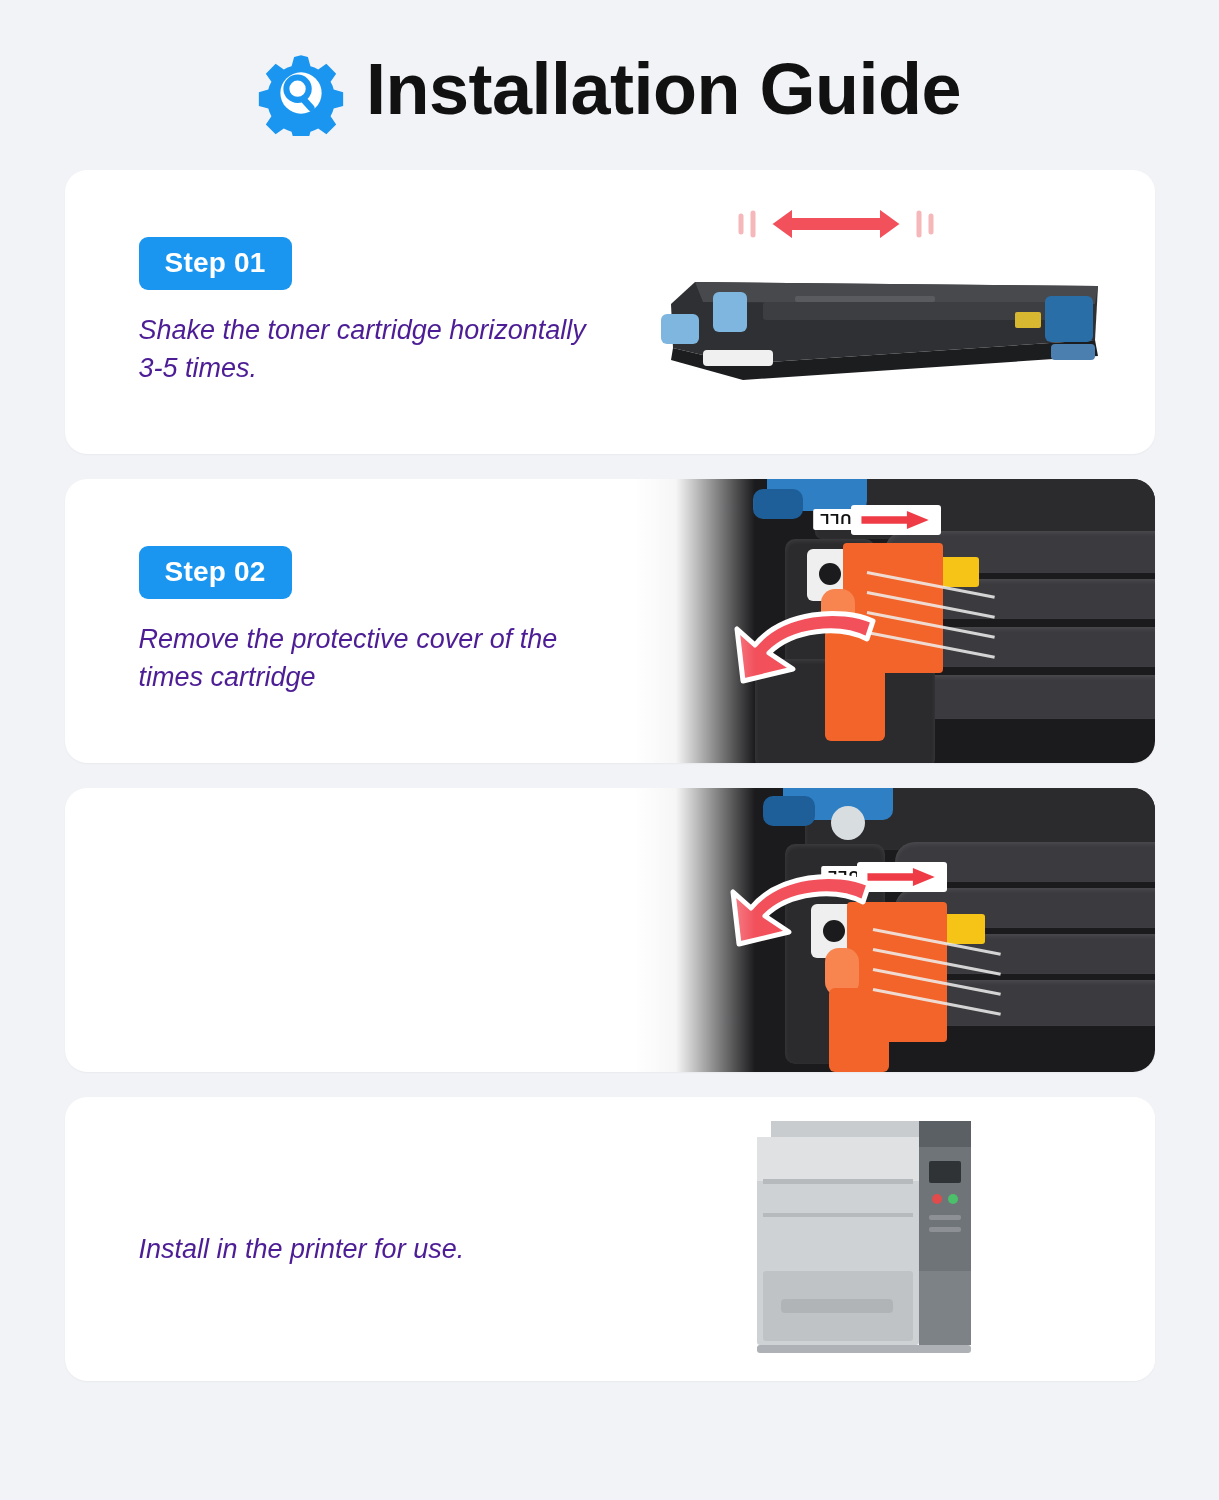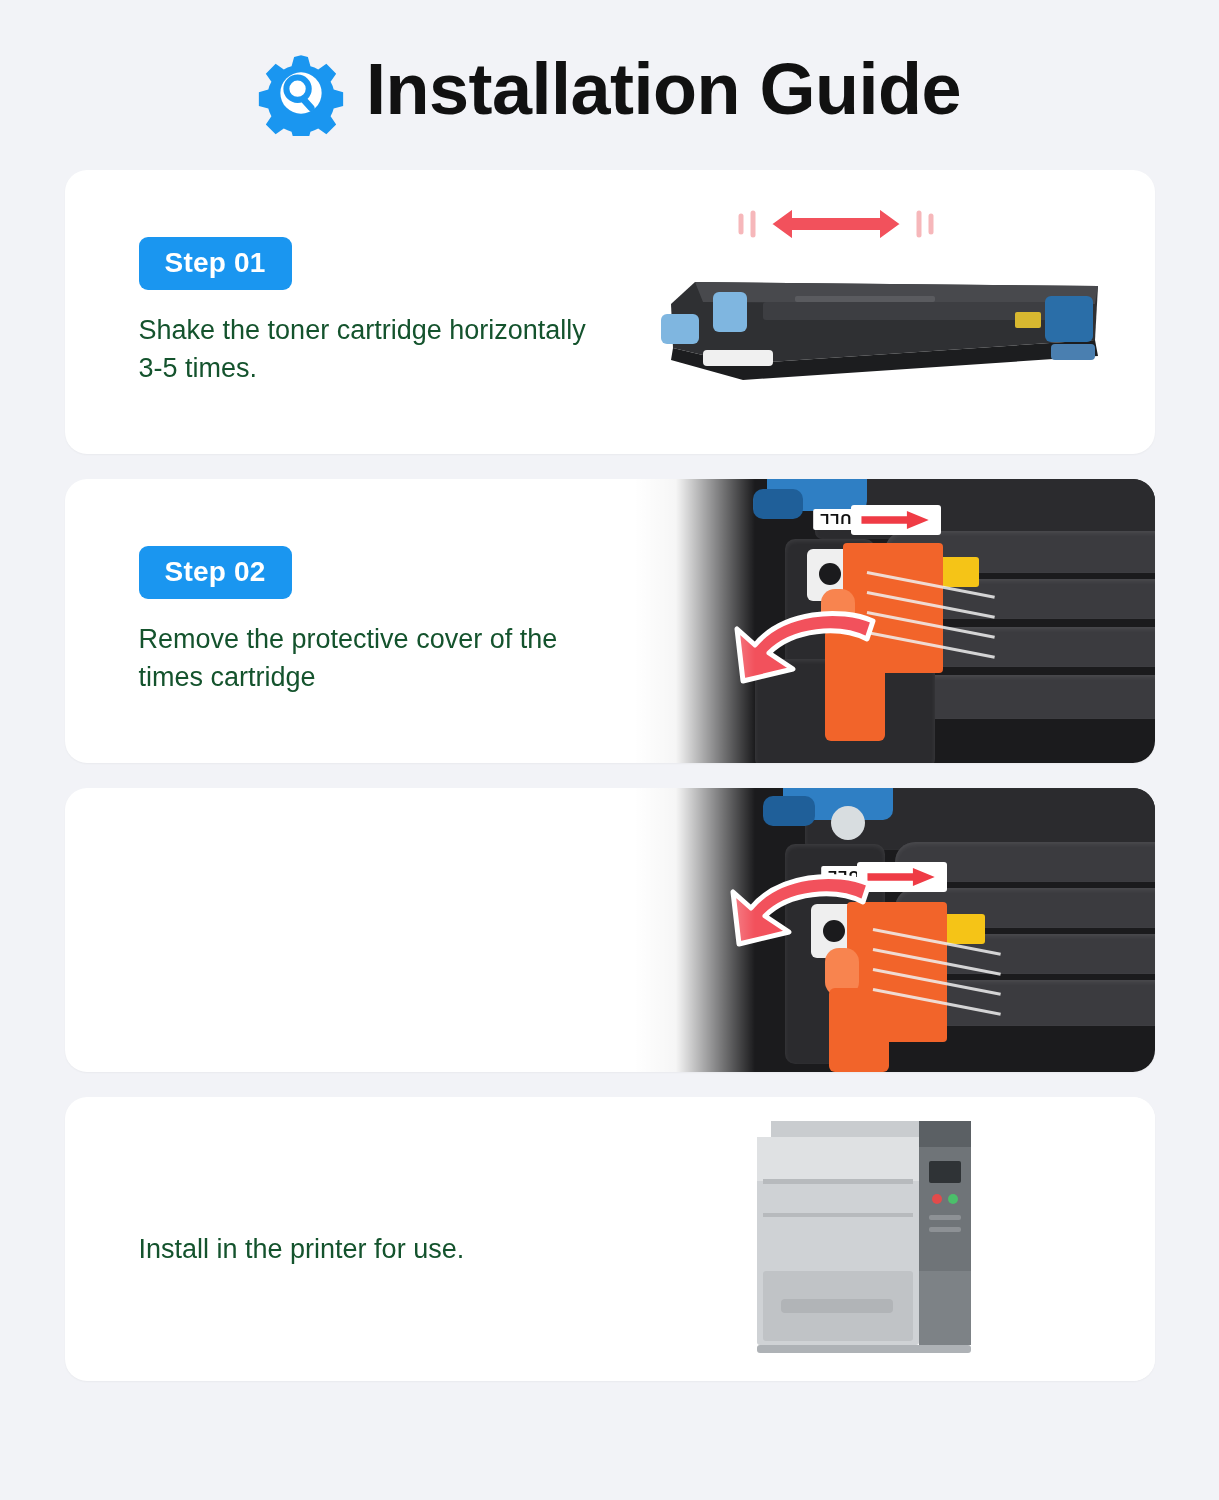--- a/index.html
+++ b/index.html
@@ -74,22 +74,23 @@
     font-size: 28px;
     font-weight: 700;
     padding: 10px 26px 11px 26px;
     border-radius: 9px;
     letter-spacing: 0.2px;
   }
   .step-desc {
     margin-top: 21px;
     font-size: 27px;
     line-height: 1.42;
-    color: #14532d;
+    color: #4c1d95;
     max-width: 470px;
+    font-style: italic;
   }
   .card-media {
     position: absolute;
     right: 0; top: 0;
     height: 100%;
     width: 520px;
     overflow: hidden;
   }
 
   

